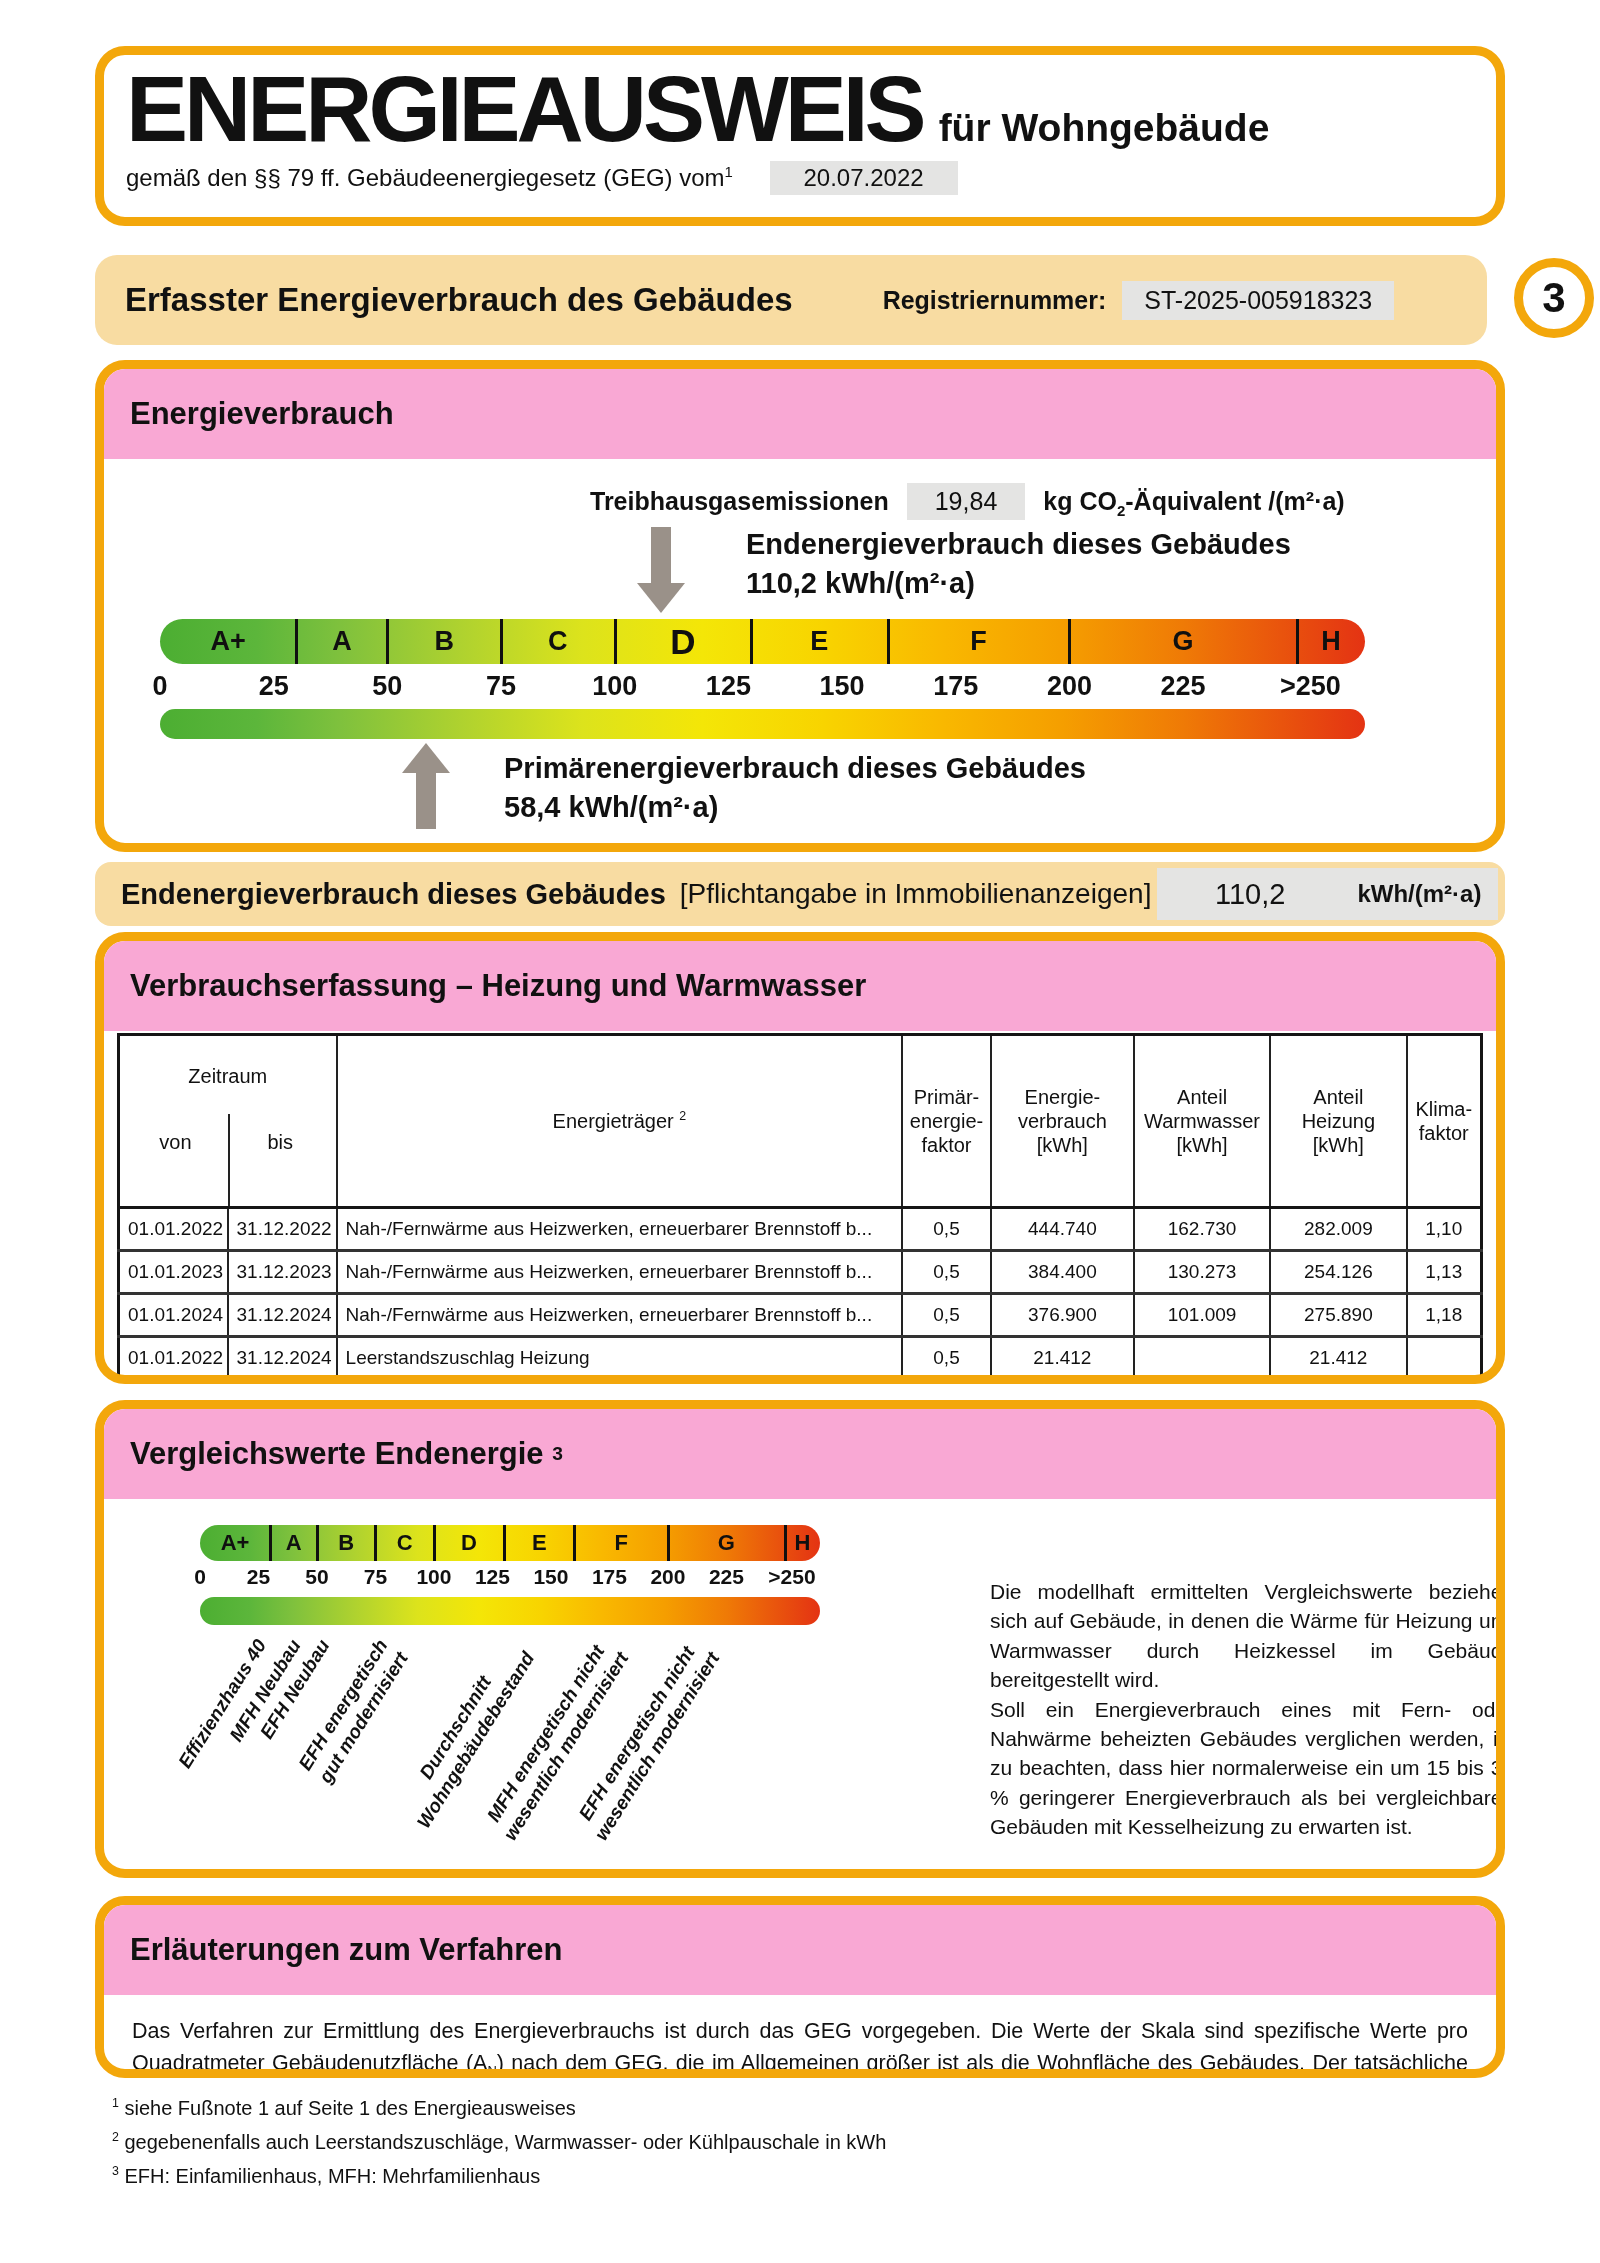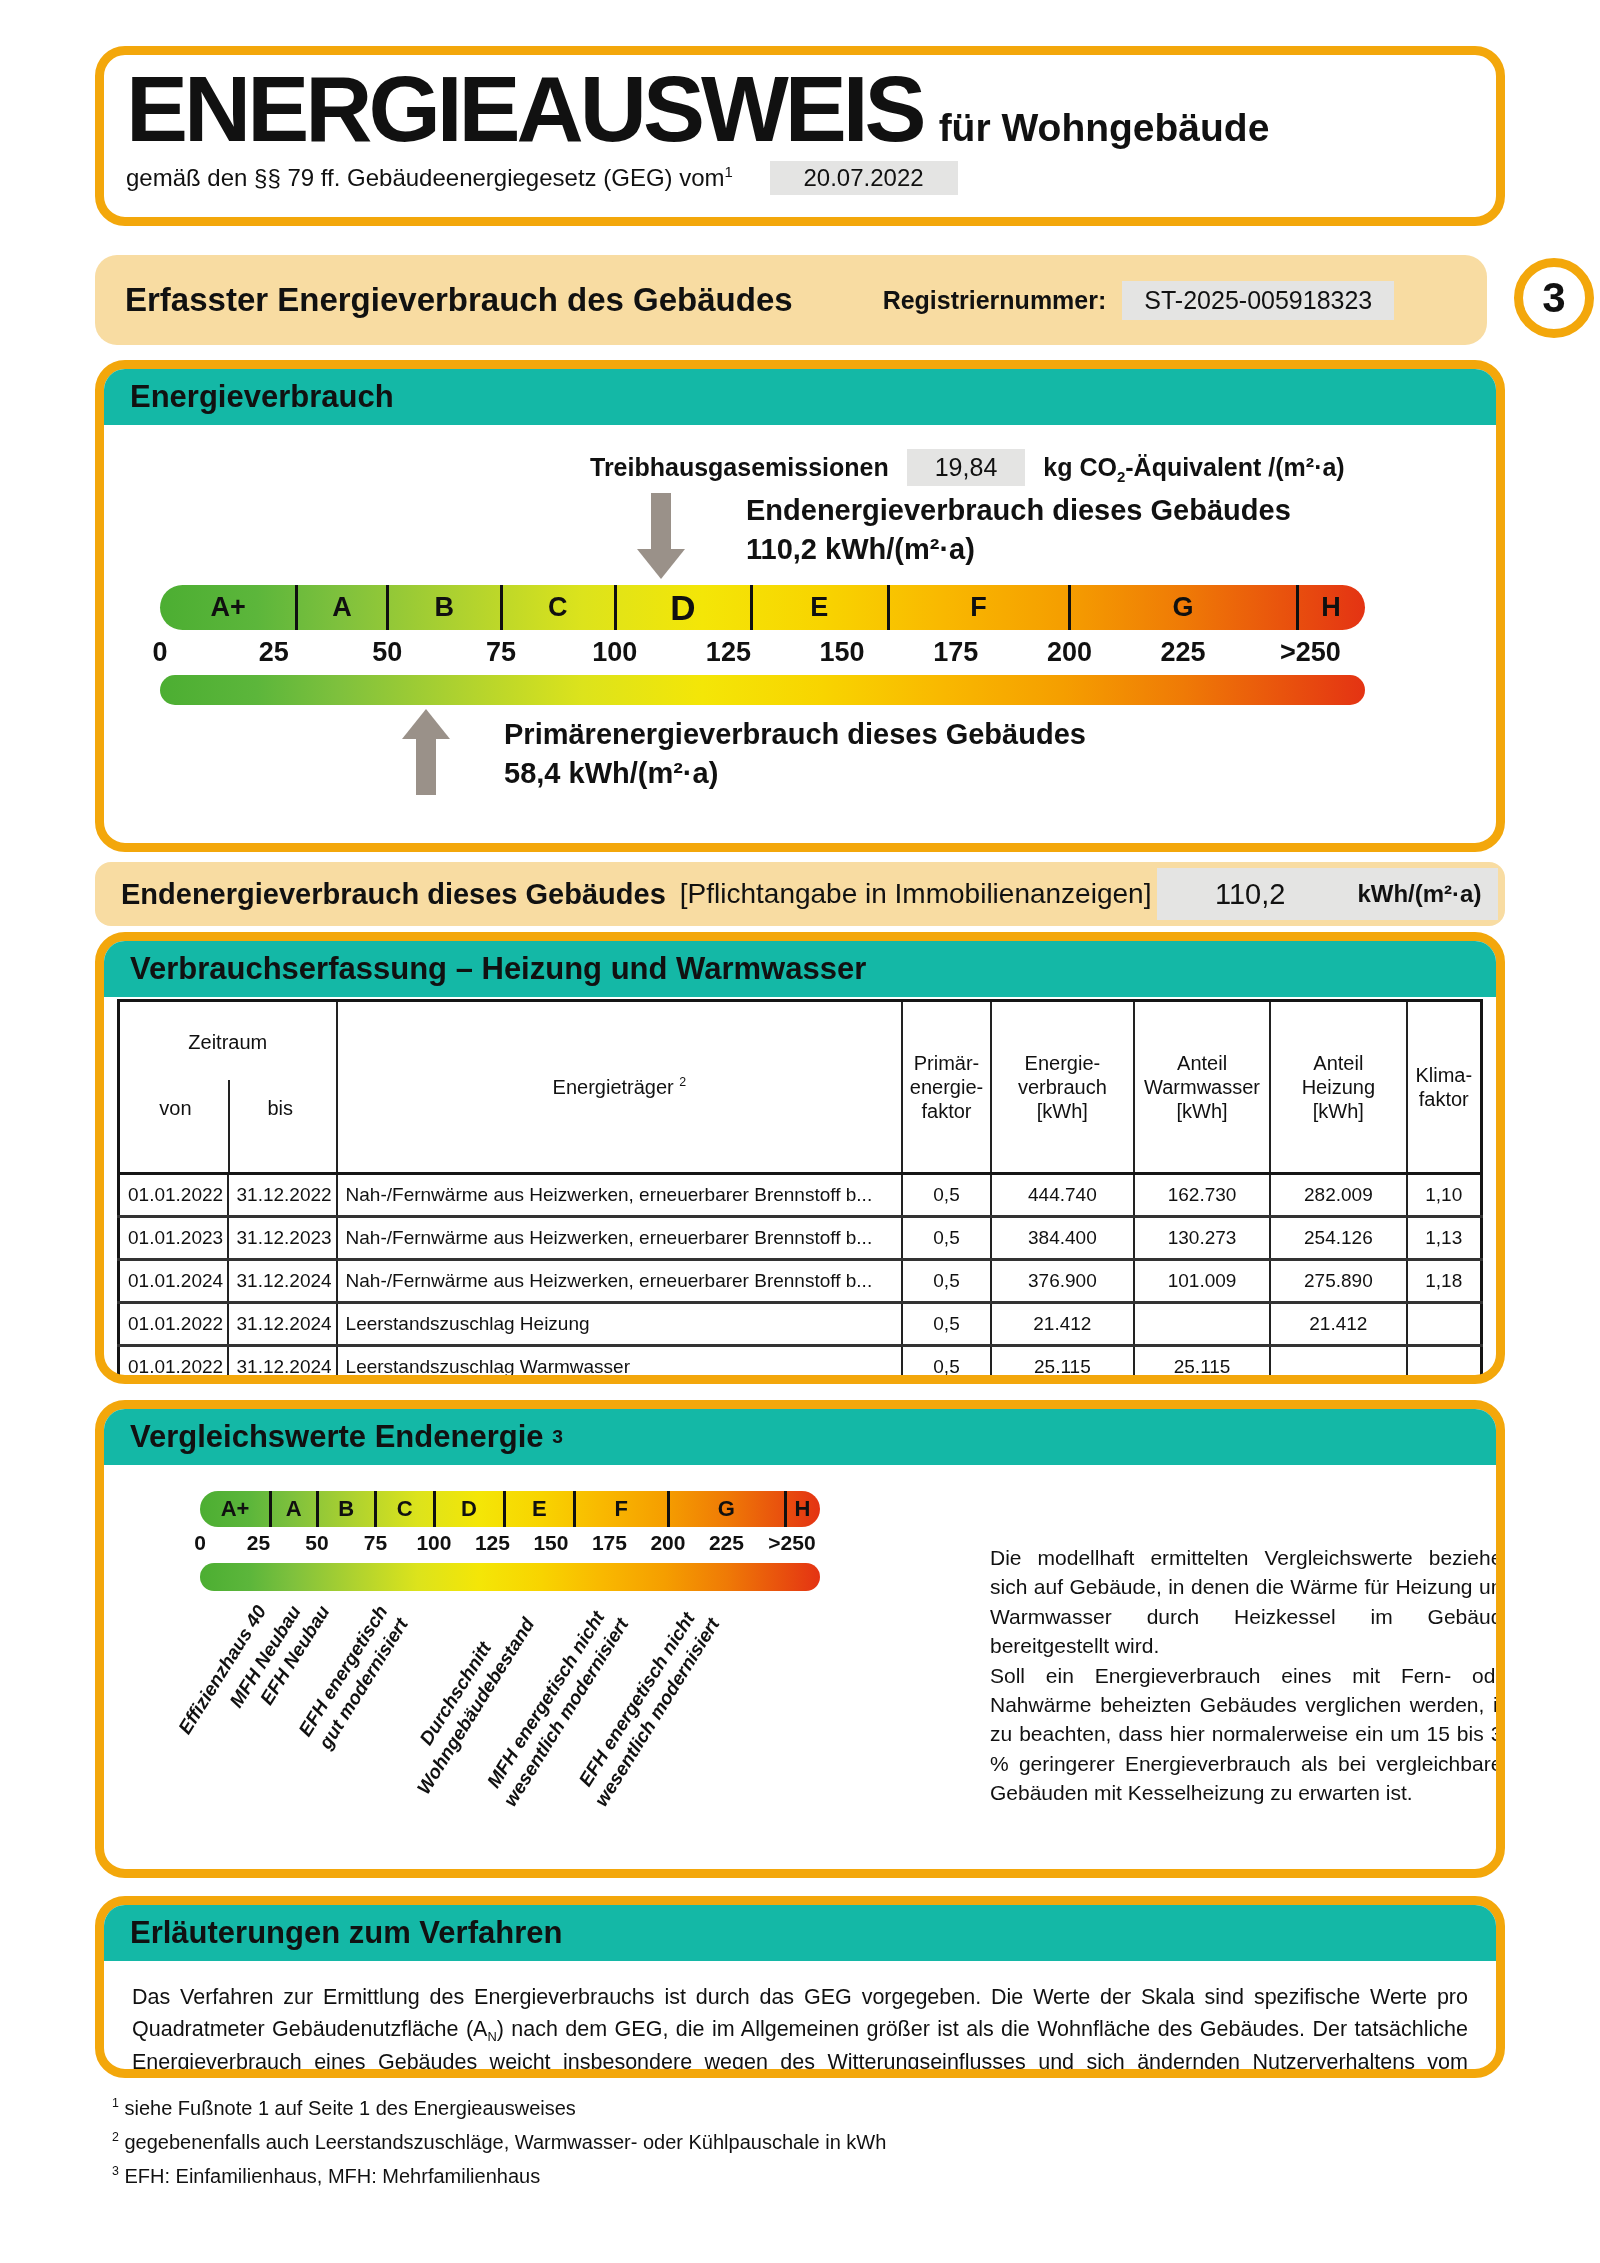--- a/index.html
+++ b/index.html
@@ -23,21 +23,21 @@
   .erf-title{font-size:33px;font-weight:bold;}
   .erf-reg-label{font-size:25px;font-weight:bold;margin-left:90px;}
   .erf-reg-value{font-size:25px;padding:5px 22px;margin-left:16px;}
   .page-circle{position:absolute;left:1514px;top:258px;width:80px;height:80px;box-sizing:border-box;
                border:9px solid #F3A70B;border-radius:50%;background:#fff;display:flex;
                align-items:center;justify-content:center;font-size:42px;font-weight:bold;}
 
   
   .obox{position:absolute;left:95px;width:1410px;box-sizing:border-box;border:9px solid #F3A70B;
         border-radius:30px;background:#fff;overflow:hidden;}
-  .strip{height:56px;background:#14b8a6;display:flex;align-items:center;padding:0 26px;
+  .strip{height:56px;background:#f9a8d4;display:flex;align-items:center;padding:17px 26px;
          font-size:31px;font-weight:bold;}
 
   
   .ev-body{position:relative;height:334px;}
   .ghg{position:absolute;left:486px;top:24px;display:flex;align-items:center;gap:18px;
        font-size:25px;font-weight:bold;white-space:nowrap;}
   .ghg .graybox{padding:4px 28px;font-weight:normal;}
   .ann{position:absolute;font-size:29px;font-weight:bold;line-height:1.35;}
   .arrow{position:absolute;width:48px;}
   .arrow .shaft{width:20px;height:56px;background:#9A9189;margin:0 auto;}

